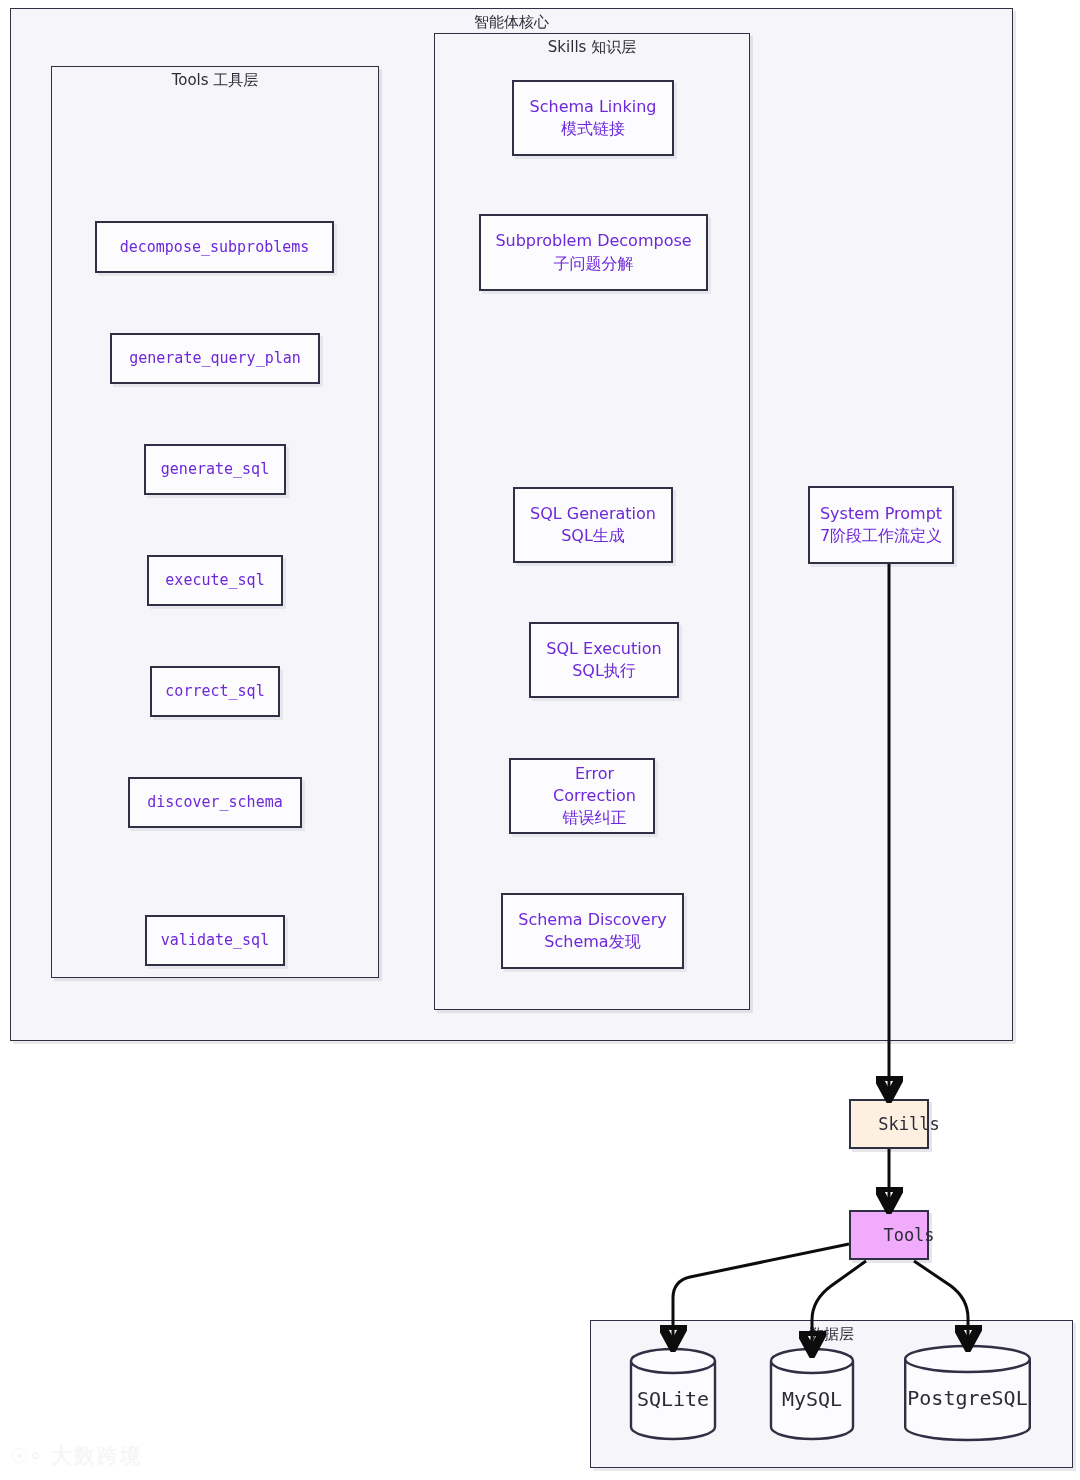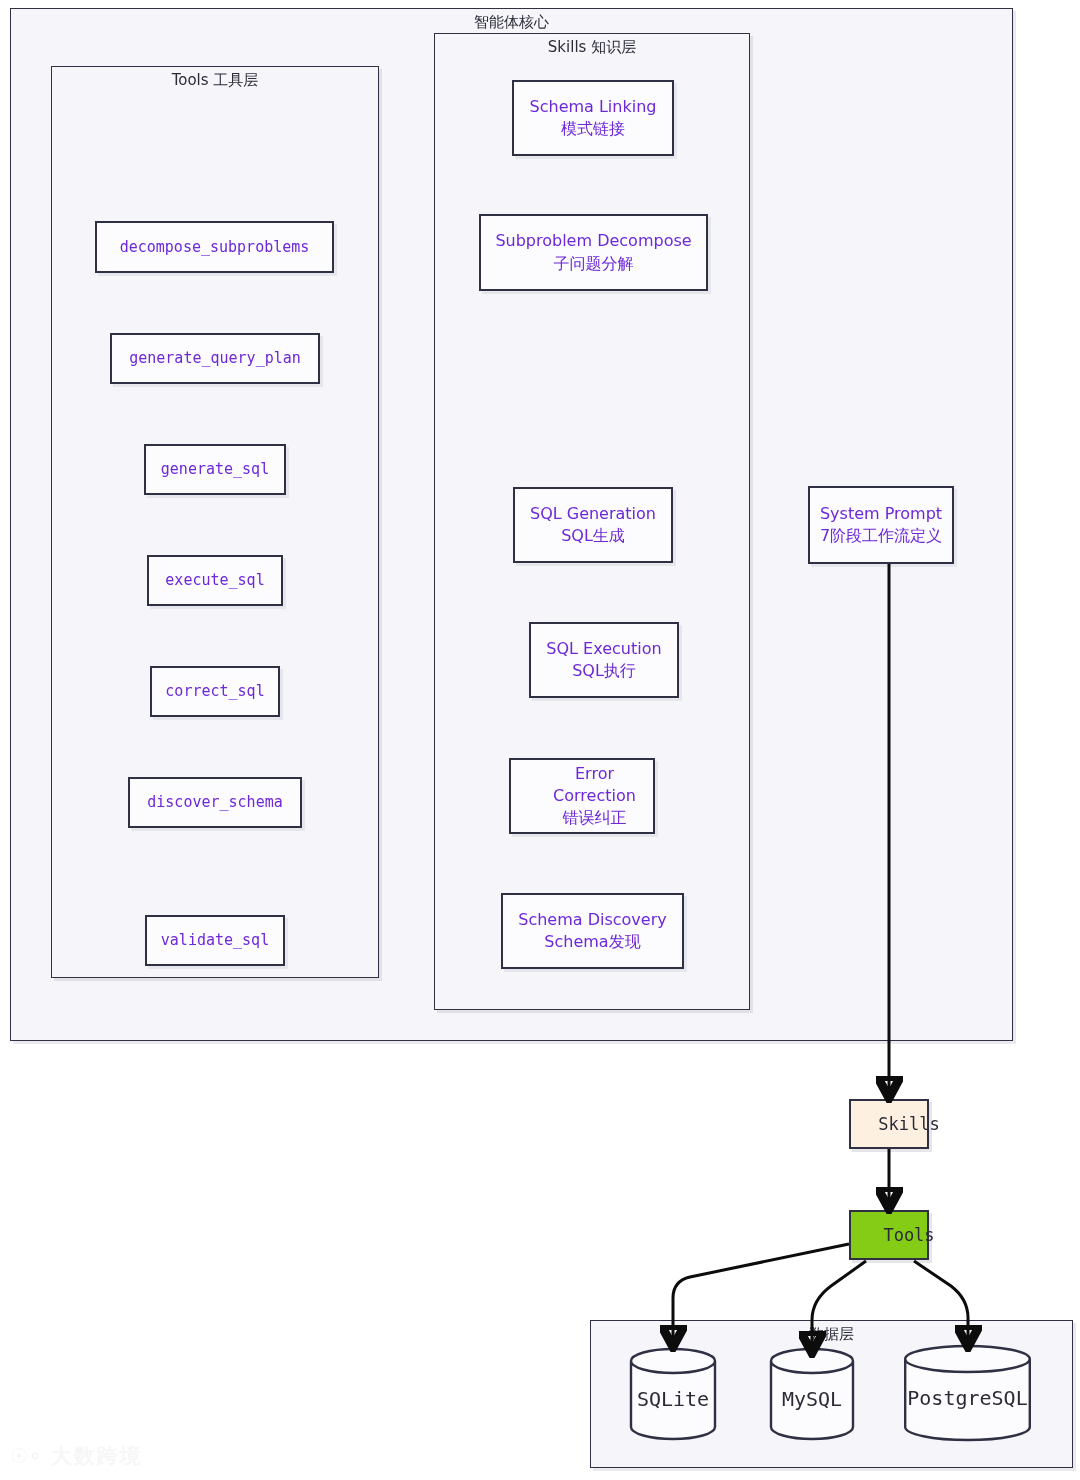--- a/index.html
+++ b/index.html
@@ -63,21 +63,21 @@
     border: 2.4px solid #2f3043;
     display: flex;
     align-items: center;
     justify-content: center;
     color: #2b2b38;
     font-size: 17px;
     font-family: "DejaVu Sans Mono", "Liberation Mono", monospace;
     box-shadow: 3px 3px 0 rgba(47,48,67,0.12);
     padding-left: 40px;
   }
-  .badge.green { background: #84cc16; }
+  .badge.green { background: #f0abfc; }
 
   
   .cyl {
     position: absolute;
     display: flex;
     align-items: center;
     justify-content: center;
   }
   .cyl svg { position: absolute; inset: 0; overflow: visible; }
   .cyl .cyl-label {

